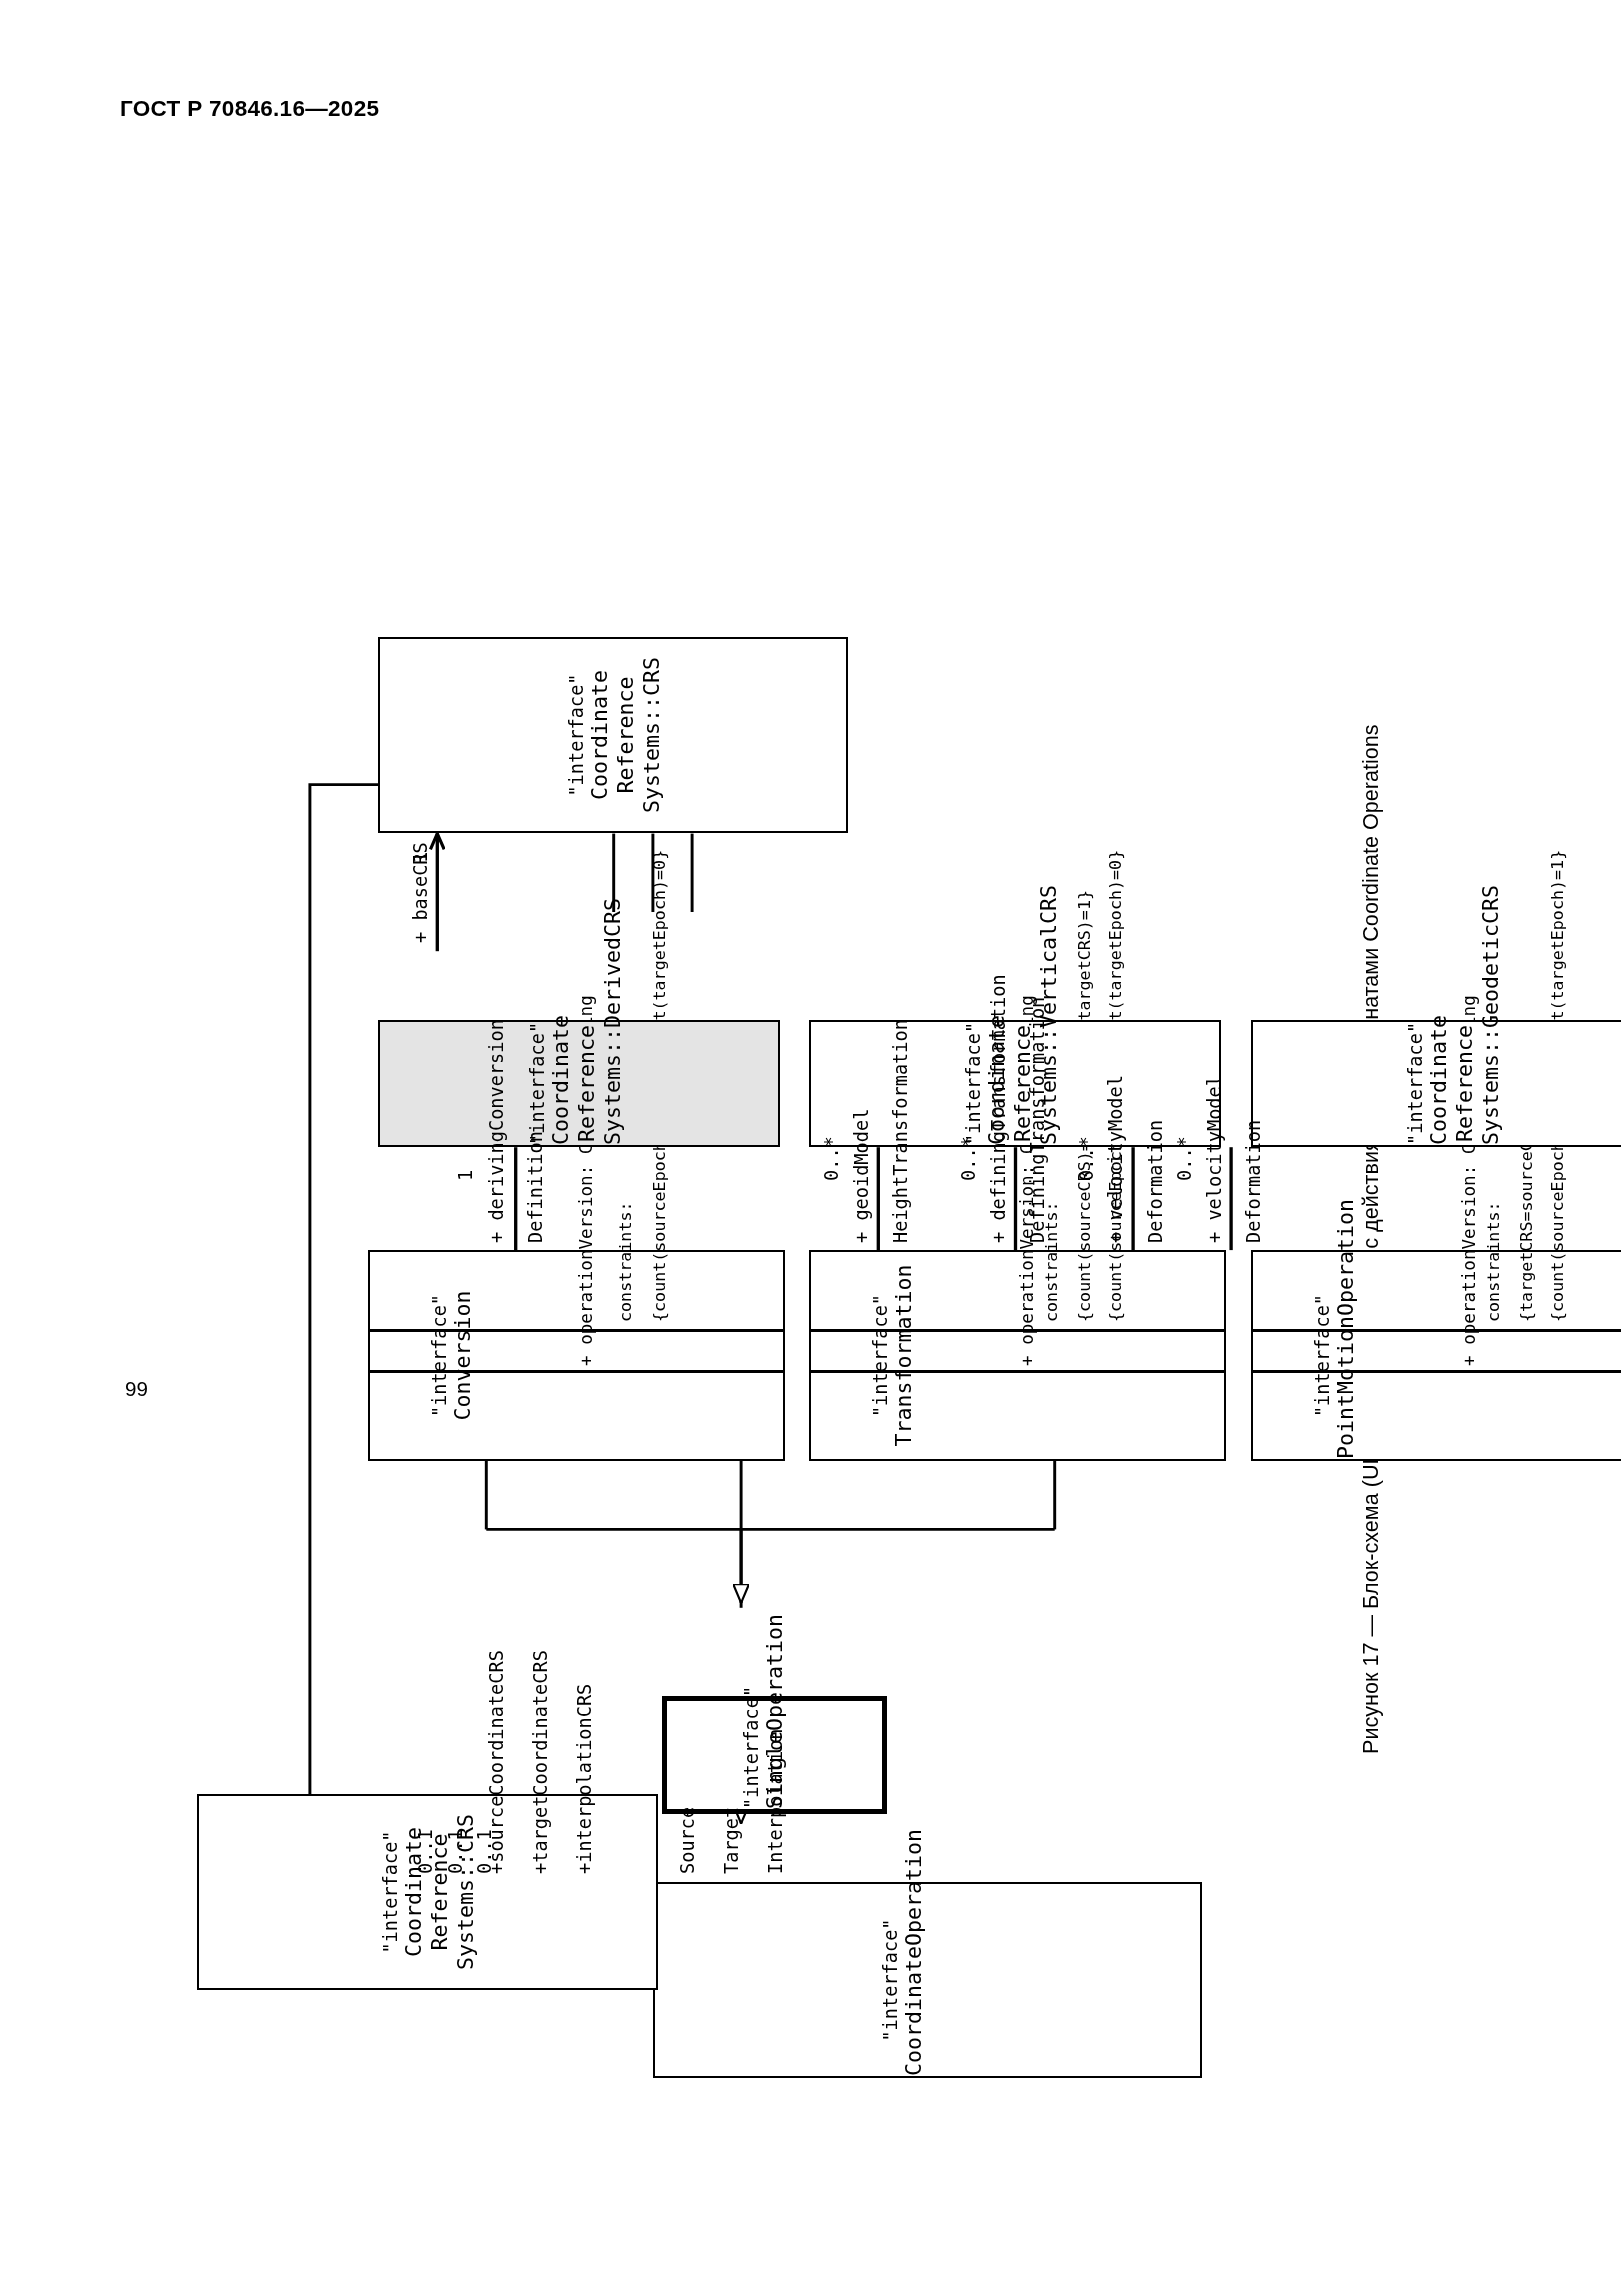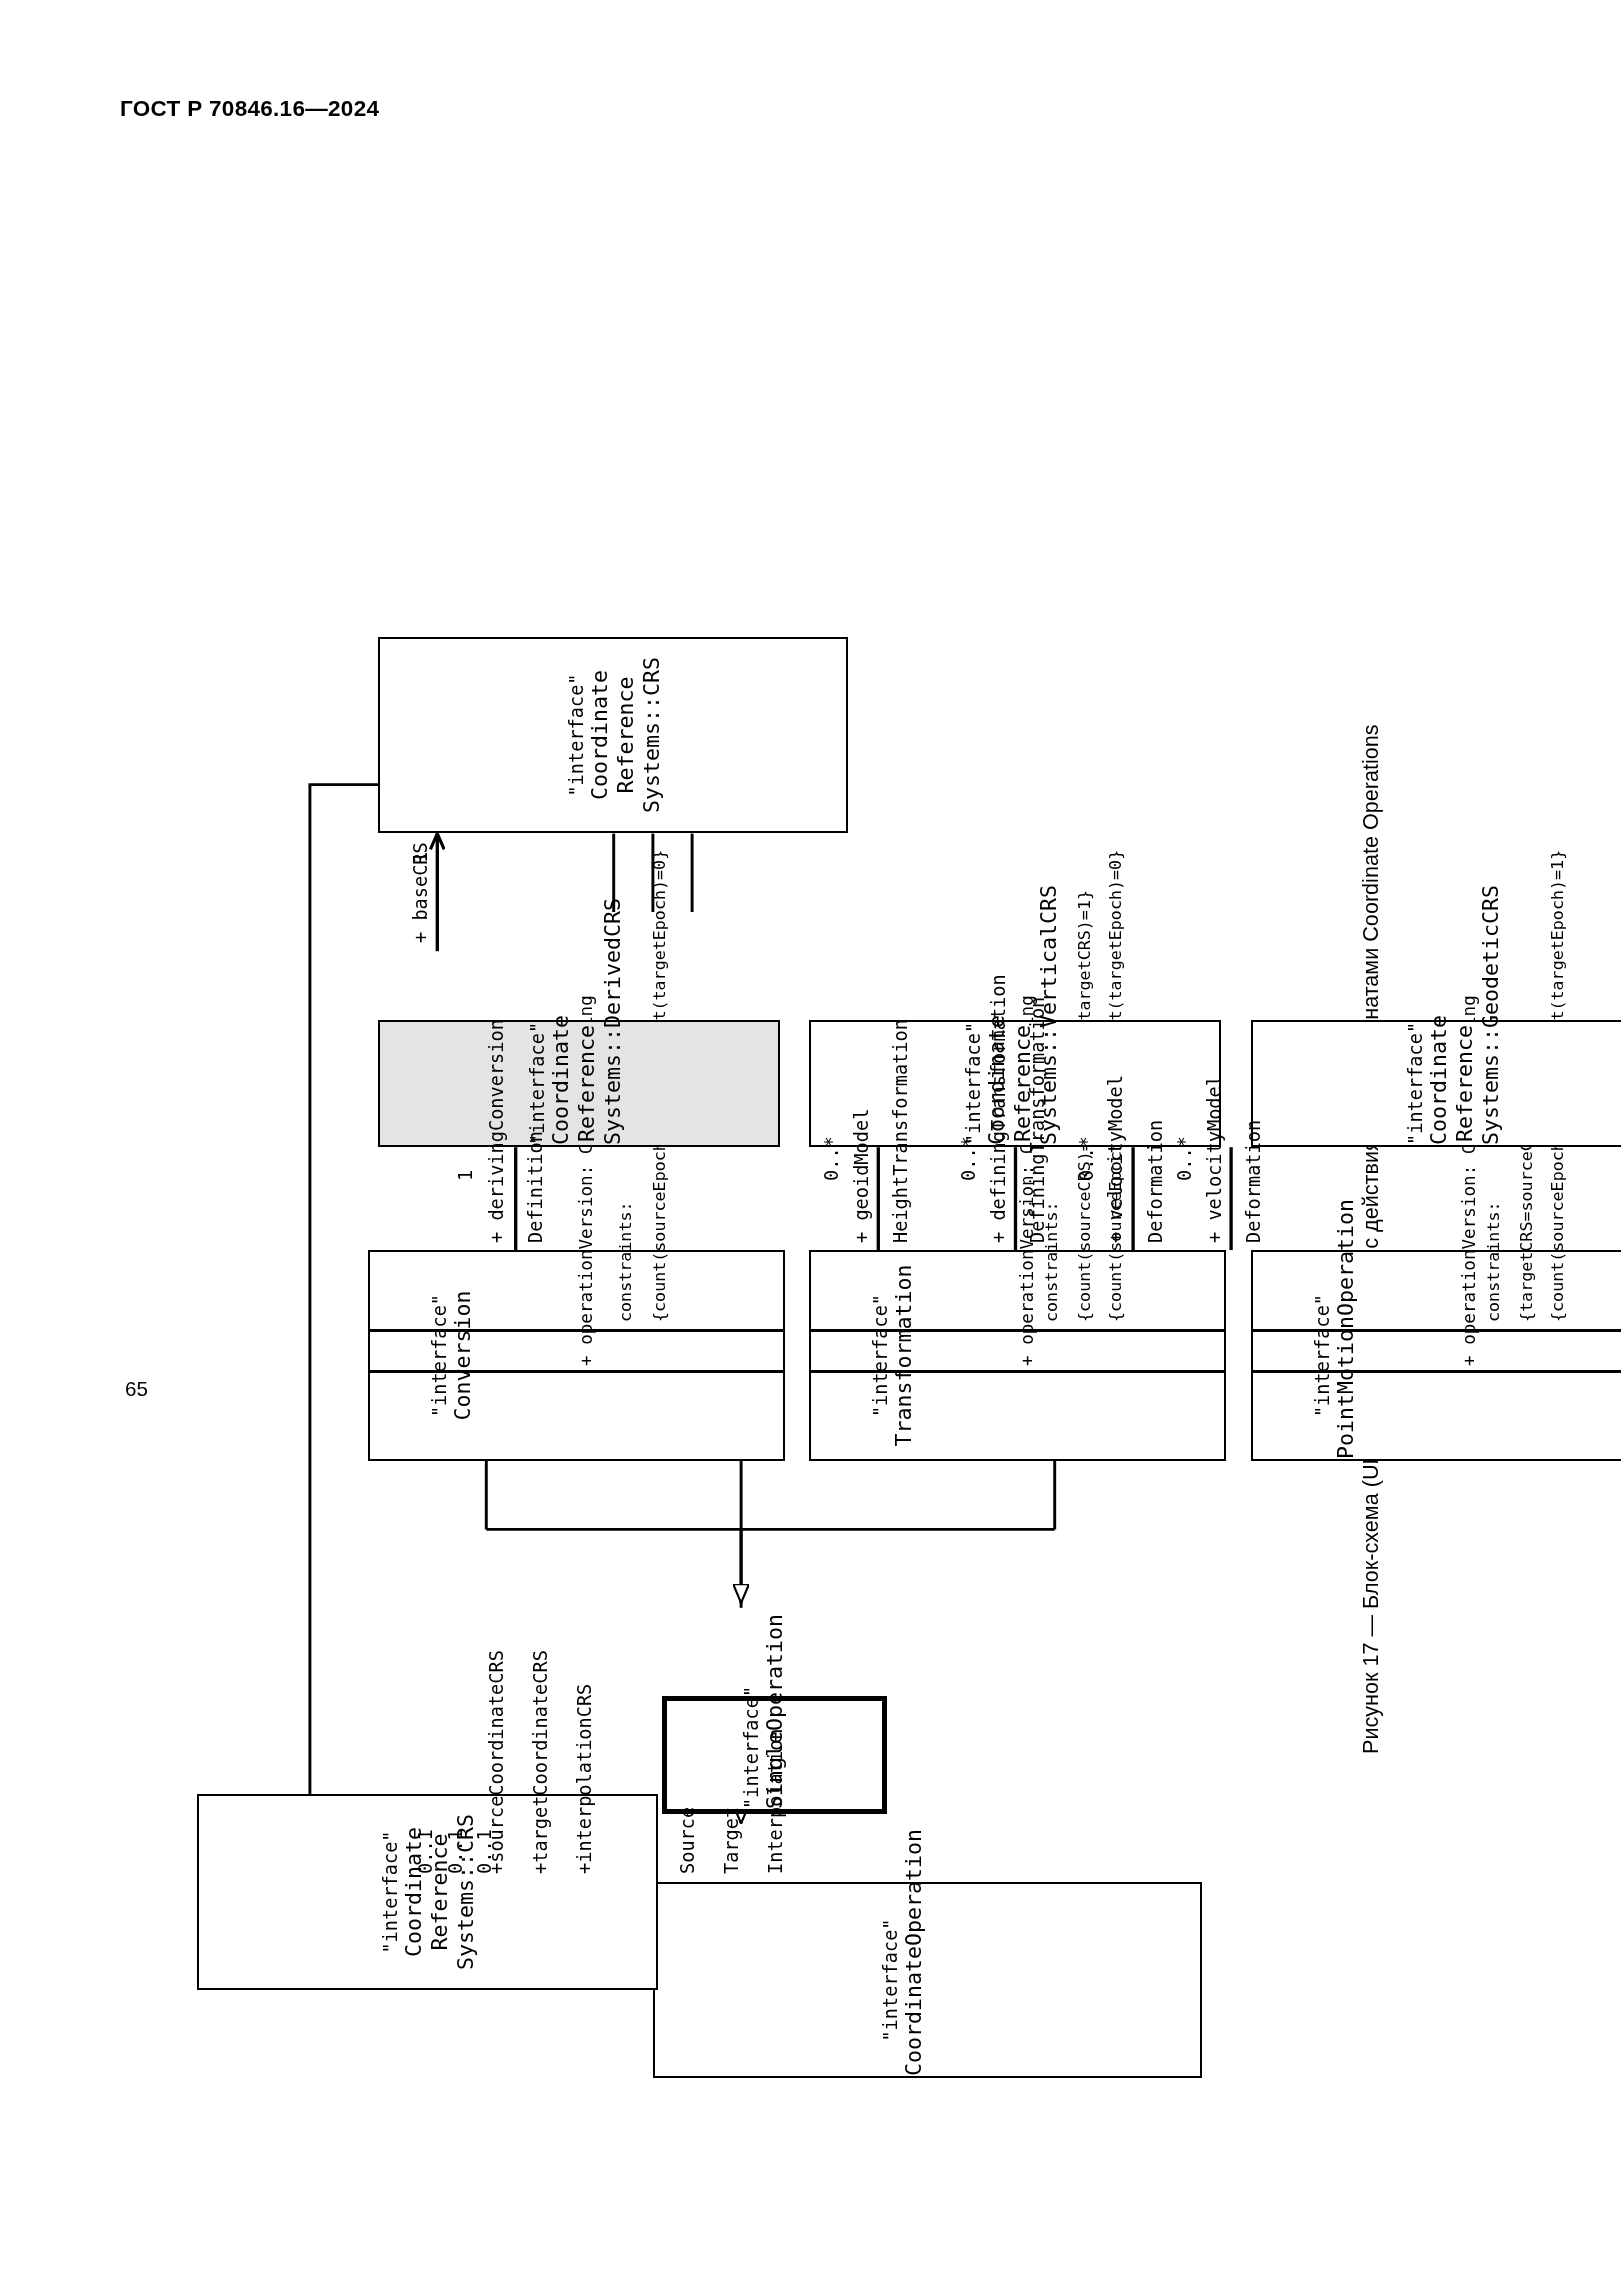--- a/index.html
+++ b/index.html
@@ -35,23 +35,23 @@
           font-size:16.7px;line-height:1.3;white-space:pre;}
   .edge-lbl{position:absolute;font-family:"DejaVu Sans Mono",monospace;
             font-size:18.6px;white-space:nowrap;}
   .mult{position:absolute;font-family:"DejaVu Sans Mono",monospace;
         font-size:18.6px;white-space:nowrap;}
   svg.wires{position:absolute;left:0;top:0;width:1960px;height:1157px;overflow:visible;}
 </style>
 </head>
 <body>
 
-<div id="page-header">ГОСТ Р 70846.16—2024</div>
-
-<div id="page-number">65</div>
+<div id="page-header">ГОСТ Р 70846.16—2025</div>
+
+<div id="page-number">99</div>
 
 <div id="figure-caption">Рисунок 17 — Блок-схема (UML). Связи СК (CRS) с действиями с координатами Coordinate Operations</div>
 
 <div id="diagram-rot">
 <div id="diagram">
 
   <svg class="wires" viewBox="0 0 2000 1180">
     <defs>
       <marker id="hollowtri" markerWidth="20" markerHeight="16" refX="19" refY="8" orient="auto" markerUnits="userSpaceOnUse">
         <path d="M0,0 L19,8 L0,16 z" fill="#fff" stroke="#000" stroke-width="2.2"></path>

